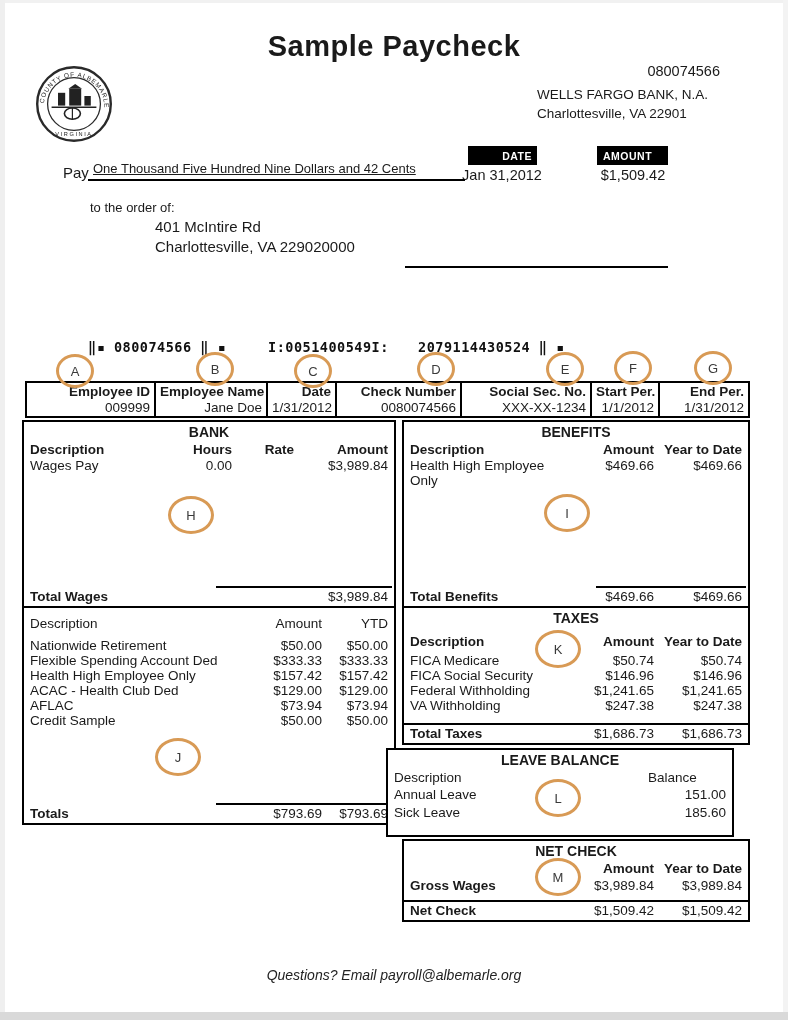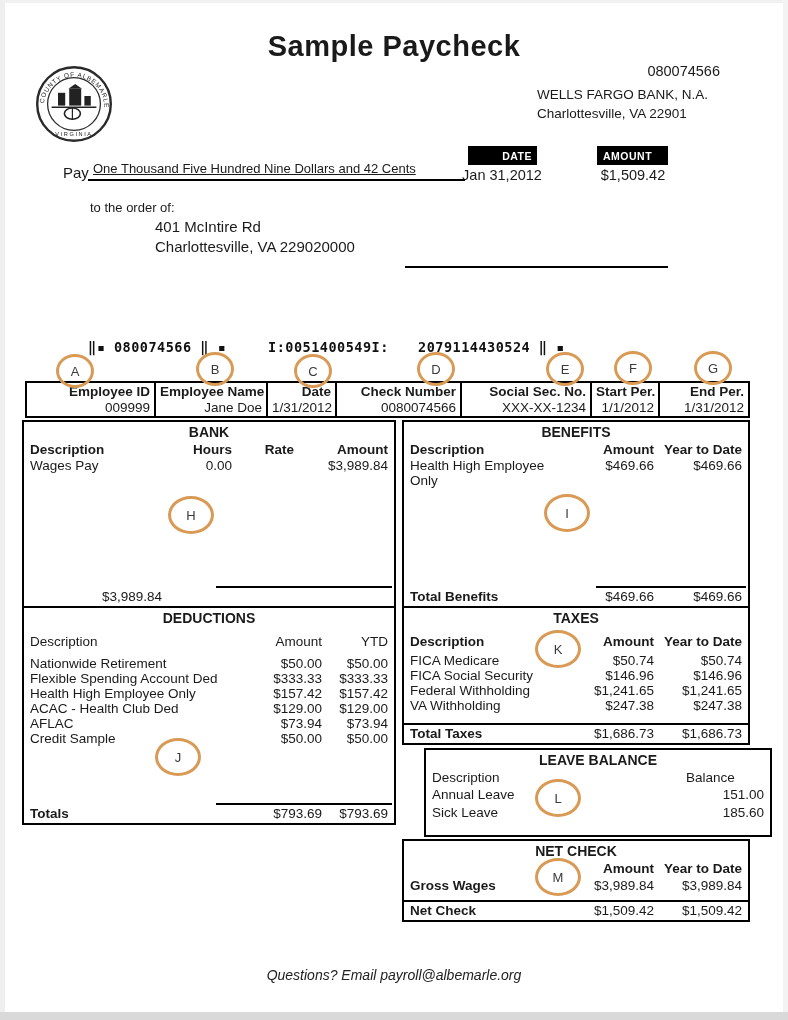--- a/index.html
+++ b/index.html
@@ -45,21 +45,21 @@
   .emp-cell:nth-child(7n){border-right:none;}
   .emp-head{font-weight:bold;padding-top:1px;}
   .emp-right{text-align:right;}
 
   
   .sec{border:2px solid #000;box-sizing:border-box;background:#fff;display:flex;flex-direction:column;font-size:13.5px;}
   .sec-wages{left:22px;top:420px;width:374px;height:188px;}
   .sec-deductions{left:22px;top:606px;width:374px;height:219px;}
   .sec-benefits{left:402px;top:420px;width:348px;height:188px;}
   .sec-taxes{left:402px;top:606px;width:348px;height:139px;}
-  .sec-leave{left:424px;top:748px;width:348px;height:89px;}
+  .sec-leave{left:386px;top:748px;width:348px;height:89px;}
   .sec-net{left:402px;top:839px;width:348px;height:83px;}
 
   .sec-title{text-align:center;font-weight:bold;font-size:14px;padding-top:2px;}
   .grid-wages{display:grid;grid-template-columns:132px 70px 62px 1fr;padding:0 6px;}
   .grid-3col{display:grid;grid-template-columns:1fr 100px 88px;padding:0 6px;}
   .grid-ded{display:grid;grid-template-columns:1fr 104px 66px;padding:0 6px;}
   .grid-leave{display:grid;grid-template-columns:1fr 78px;padding:0 6px;}
   .bold{font-weight:bold;}
   .num{text-align:right;}
   .row{line-height:15px;}
@@ -174,20 +174,21 @@
     </div>
     <div class="grid-wages row">
       <div>Wages Pay</div>
       <div class="num">0.00</div>
       <div></div>
       <div class="num">$3,989.84</div>
     </div>
     <div class="spacer"></div>
     <div class="partial-rule rule-wages"></div>
     <div class="grid-wages total-row">
+      <div class="bold" style="grid-column:1 / span 3;">Total Wages</div>
       <div class="num">$3,989.84</div>
     </div>
   </div>
 
   <div class="abs sec sec-benefits">
     <div class="sec-title">BENEFITS</div>
     <div class="grid-3col hdr-row bold">
       <div>Description</div>
       <div class="num">Amount</div>
       <div class="num">Year to Date</div>
@@ -200,21 +201,20 @@
     <div class="spacer"></div>
     <div class="partial-rule rule-ben"></div>
     <div class="grid-3col total-row">
       <div class="bold">Total Benefits</div>
       <div class="num">$469.66</div>
       <div class="num">$469.66</div>
     </div>
   </div>
 
   <div class="abs sec sec-deductions">
-    <div class="sec-title">DEDUCTIONS</div>
     <div class="grid-ded hdr-row" style="margin-top:8px;">
       <div>Description</div>
       <div class="num">Amount</div>
       <div class="num">YTD</div>
     </div>
     <div style="height:6px;"></div>
     <div class="grid-ded row">
       <div>Nationwide Retirement</div>
       <div class="num">$50.00</div>
       <div class="num">$50.00</div>

